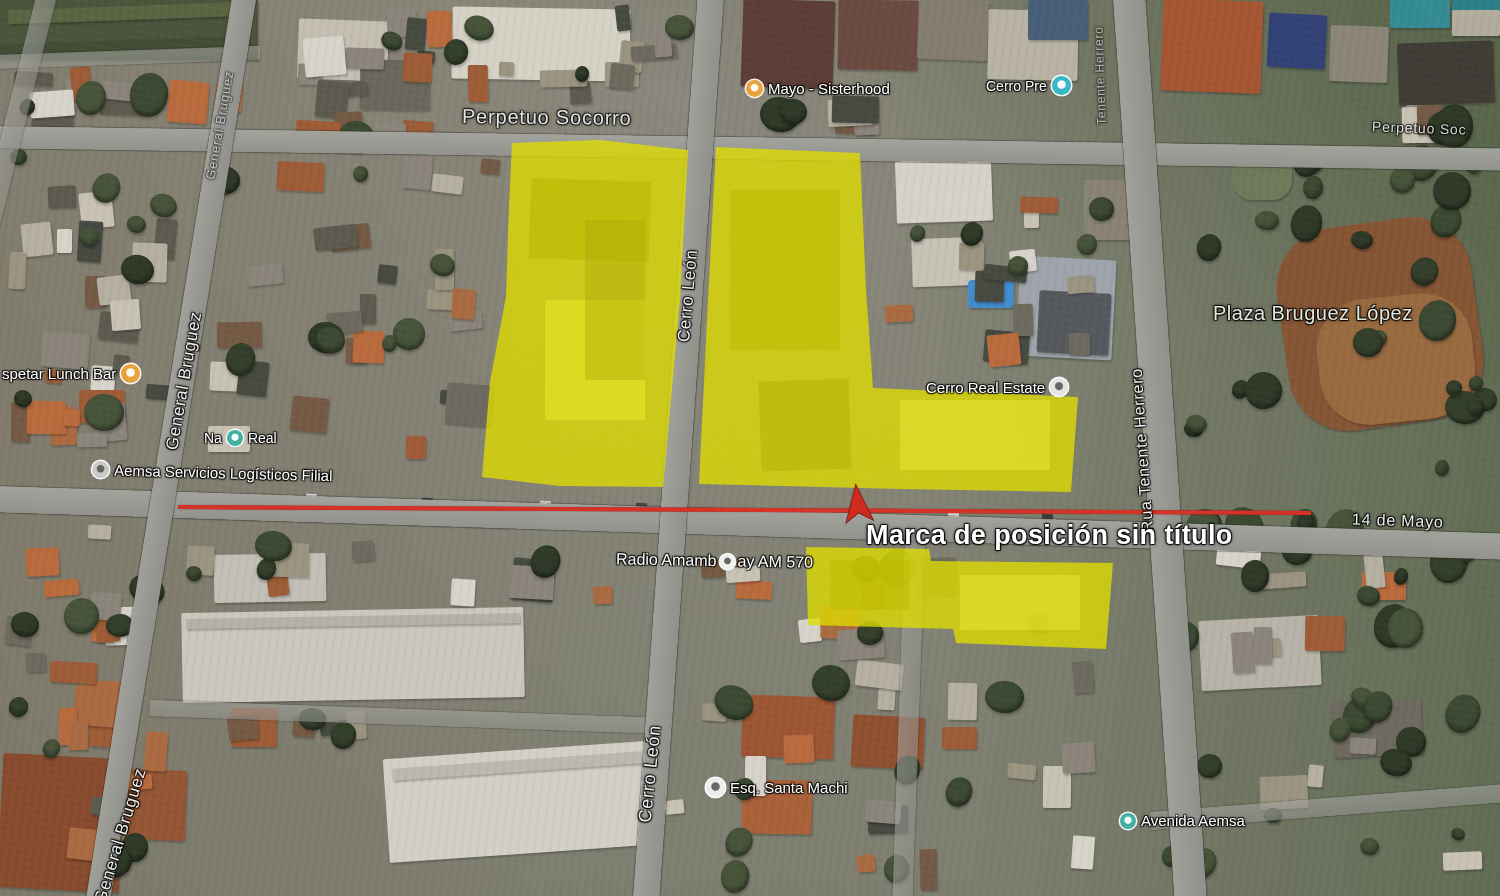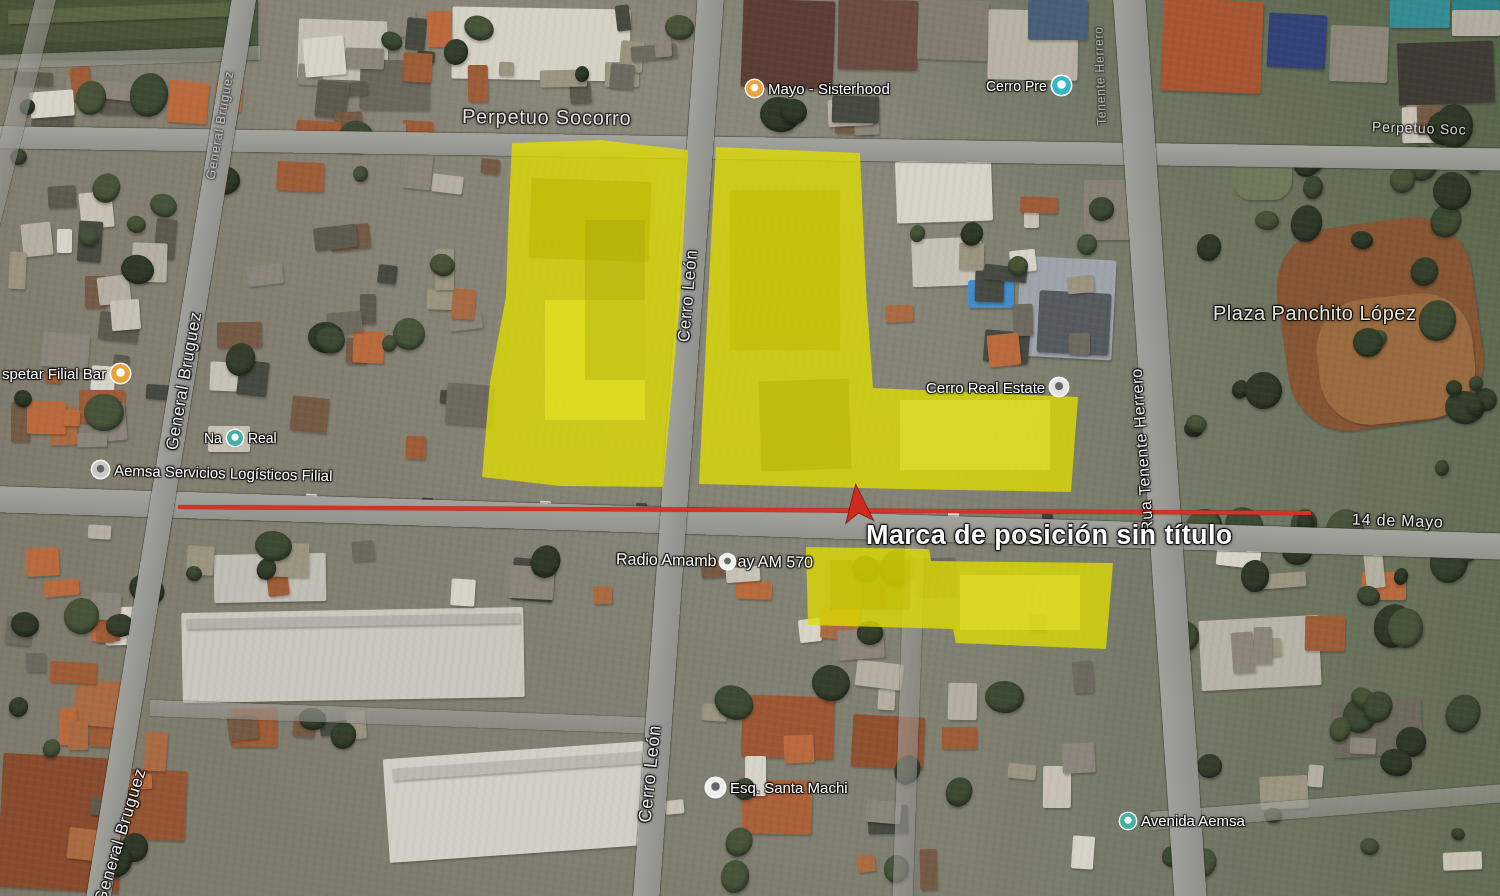--- a/index.html
+++ b/index.html
@@ -427,25 +427,25 @@
   <span class="lbl street" style="left:1372px;top:120px;font-size:14px;transform:rotate(2deg);opacity:.85;">Perpetuo Soc</span>
   <span class="lbl street vert blur" style="left:210px;top:172px;font-size:13px;transform:rotate(-80deg);">General Bruguez</span>
   <span class="lbl street vert" style="left:172px;top:440px;font-size:17px;transform:rotate(-80deg);">General Bruguez</span>
   <span class="lbl street vert" style="left:100px;top:893px;font-size:17px;transform:rotate(-73deg);">General Bruguez</span>
   <span class="lbl street vert" style="left:684px;top:332px;font-size:17px;transform:rotate(-85deg);">Cerro León</span>
   <span class="lbl street vert" style="left:645px;top:812px;font-size:18px;transform:rotate(-84deg);">Cerro León</span>
   <span class="lbl street vert blur" style="left:1102px;top:118px;font-size:12px;transform:rotate(-92deg);">Tenente Herrero</span>
   <span class="lbl street vert" style="left:1148px;top:523px;font-size:16px;transform:rotate(-94deg);">Rua Tenente Herrero</span>
   <span class="lbl street" style="left:1352px;top:512px;font-size:16px;transform:rotate(2deg);">14 de Mayo</span>
 
-  <span class="lbl" style="left:1213px;top:302px;font-size:20px;color:#e3e7dc;letter-spacing:.5px;">Plaza Panchito López</span>
+  <span class="lbl" style="left:1213px;top:302px;font-size:20px;color:#e3e7dc;letter-spacing:.5px;">Plaza Bruguez López</span>
   <span class="lbl marca" style="left:866px;top:520px;">Marca de posición sin título</span>
 
   <div class="poi" style="left:2px;top:364px;">
-    <span class="ptxt">spetar Filial Bar</span>
+    <span class="ptxt">spetar Lunch Bar</span>
     <span class="dot" style="width:19px;height:19px;background-color:#e8a33d;"></span>
   </div>
 
   <div class="poi" style="left:746px;top:80px;">
     <span class="dot" style="width:17px;height:17px;background-color:#e8a33d;"></span>
     <span class="ptxt">Mayo - Sisterhood</span>
   </div>
 
   <div class="poi" style="left:986px;top:76px;">
     <span class="ptxt" style="font-size:14px;">Cerro Pre</span>

